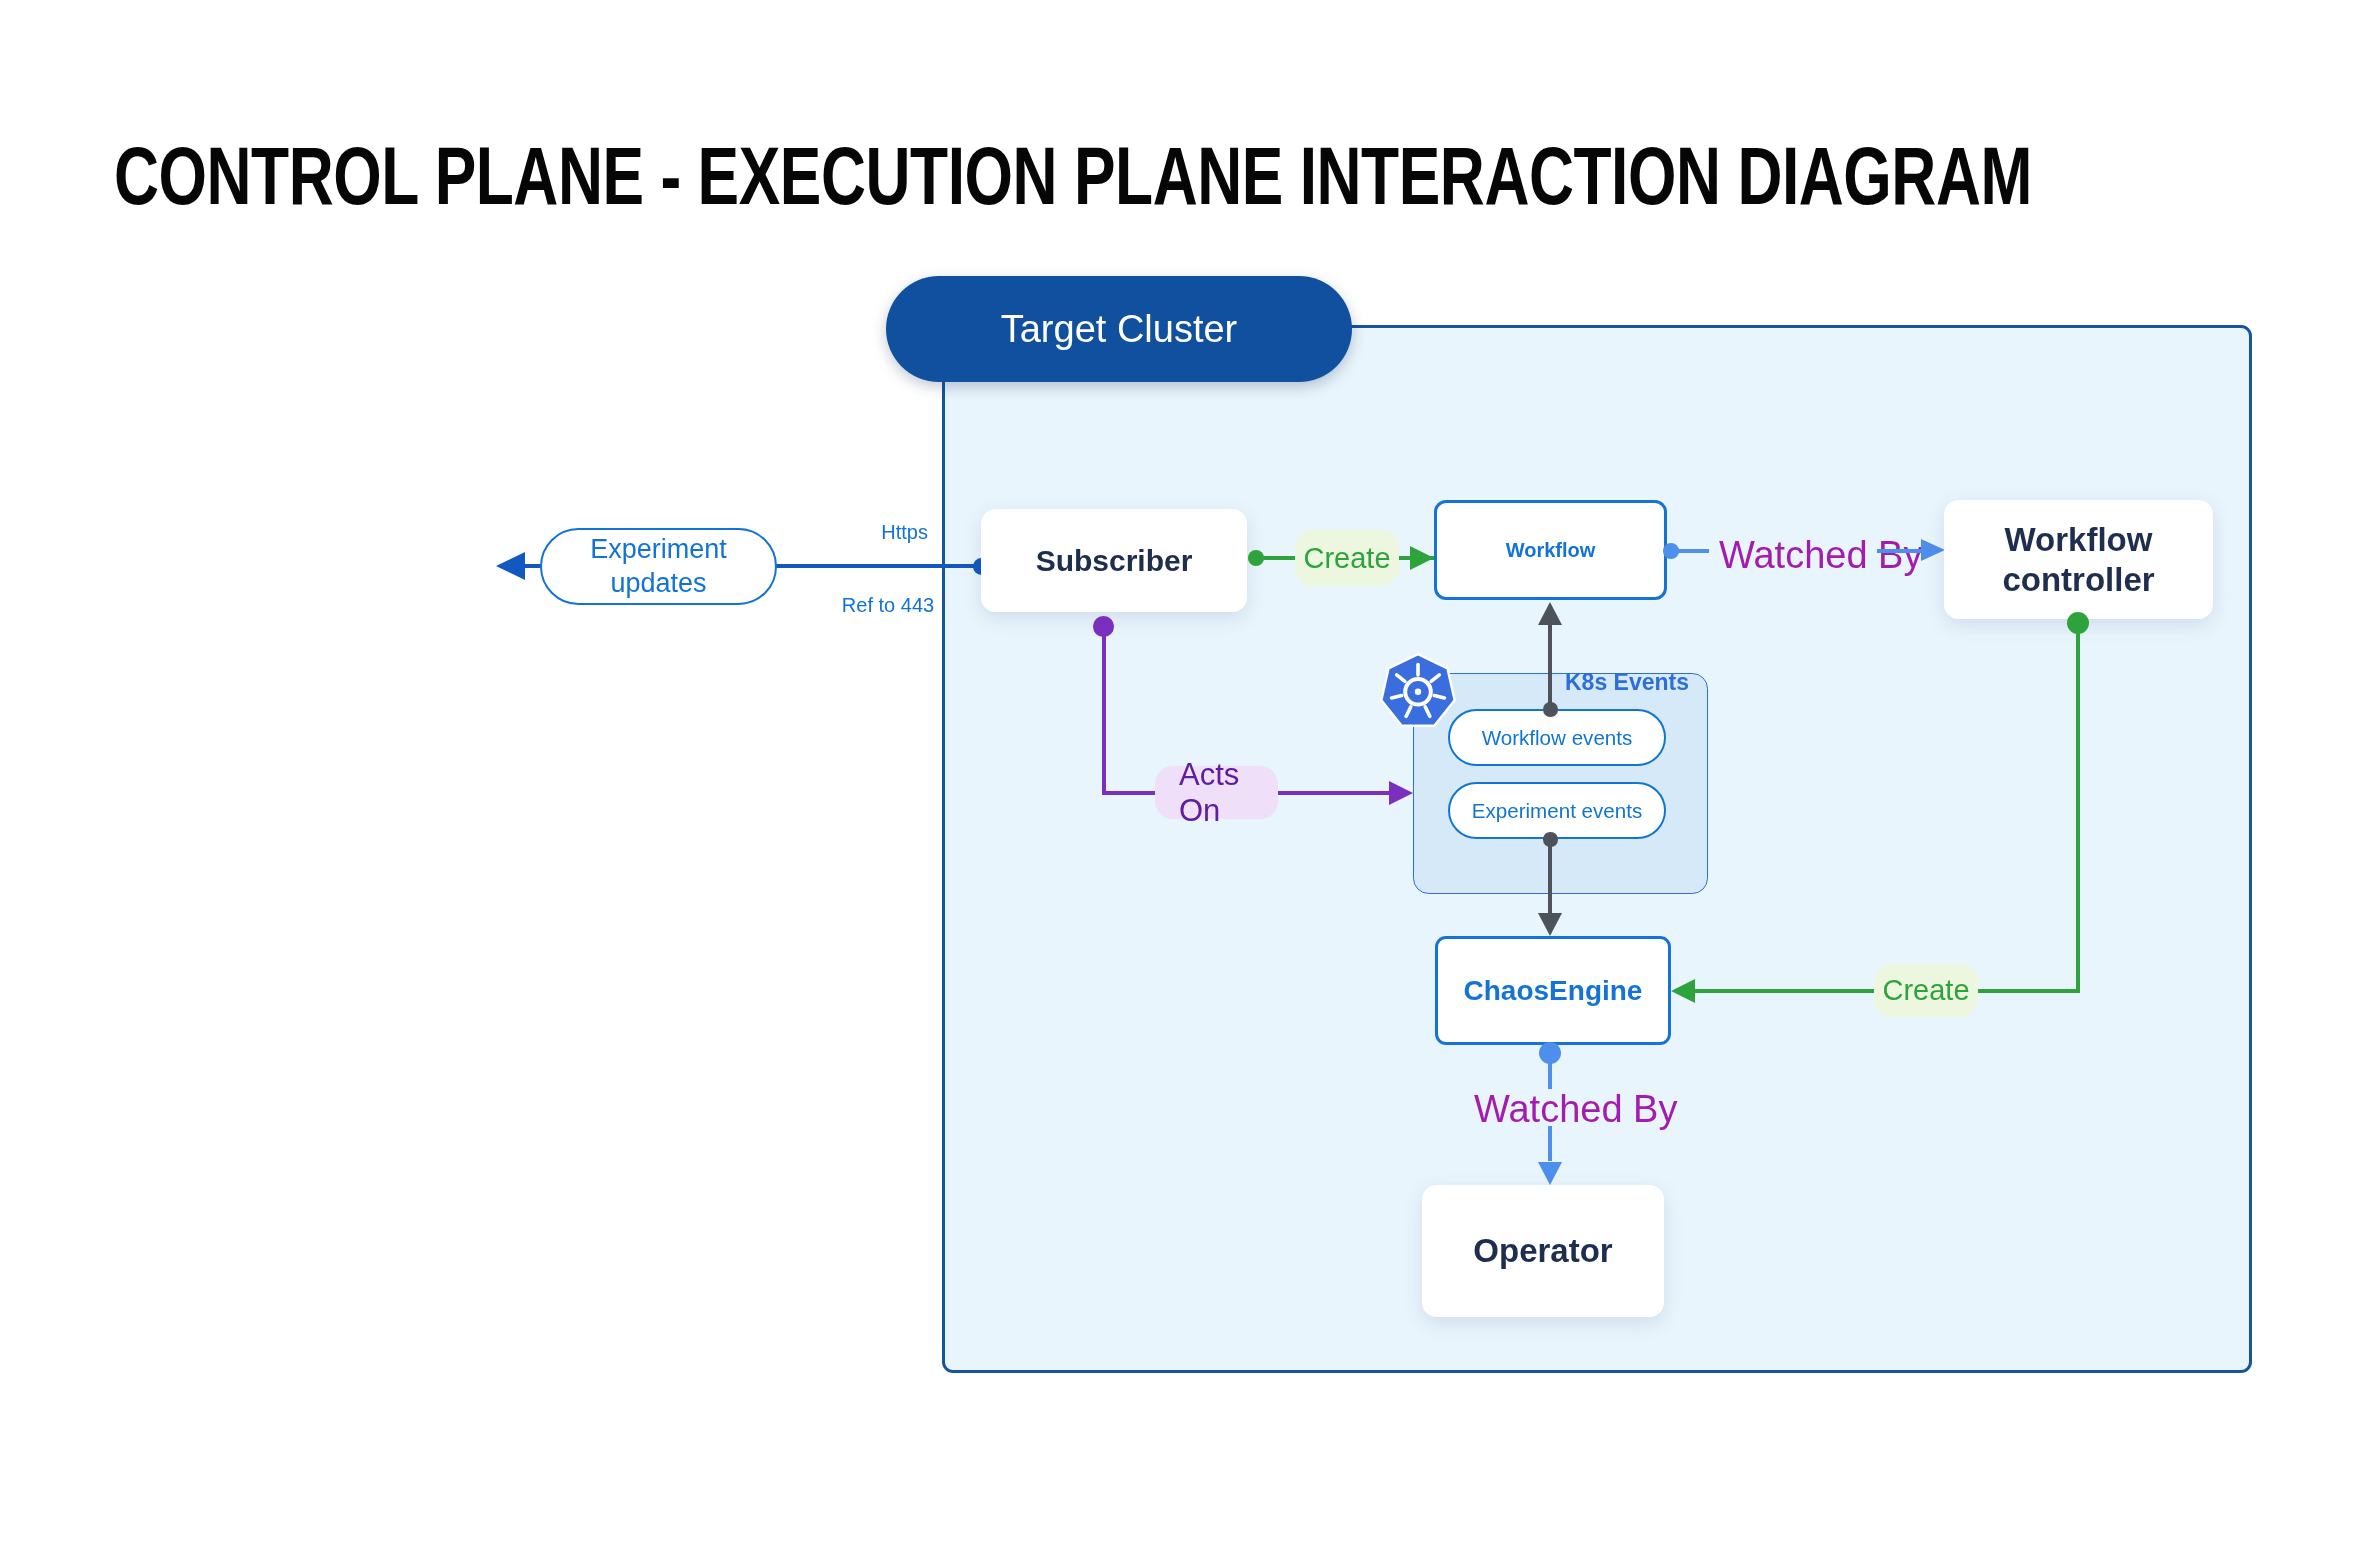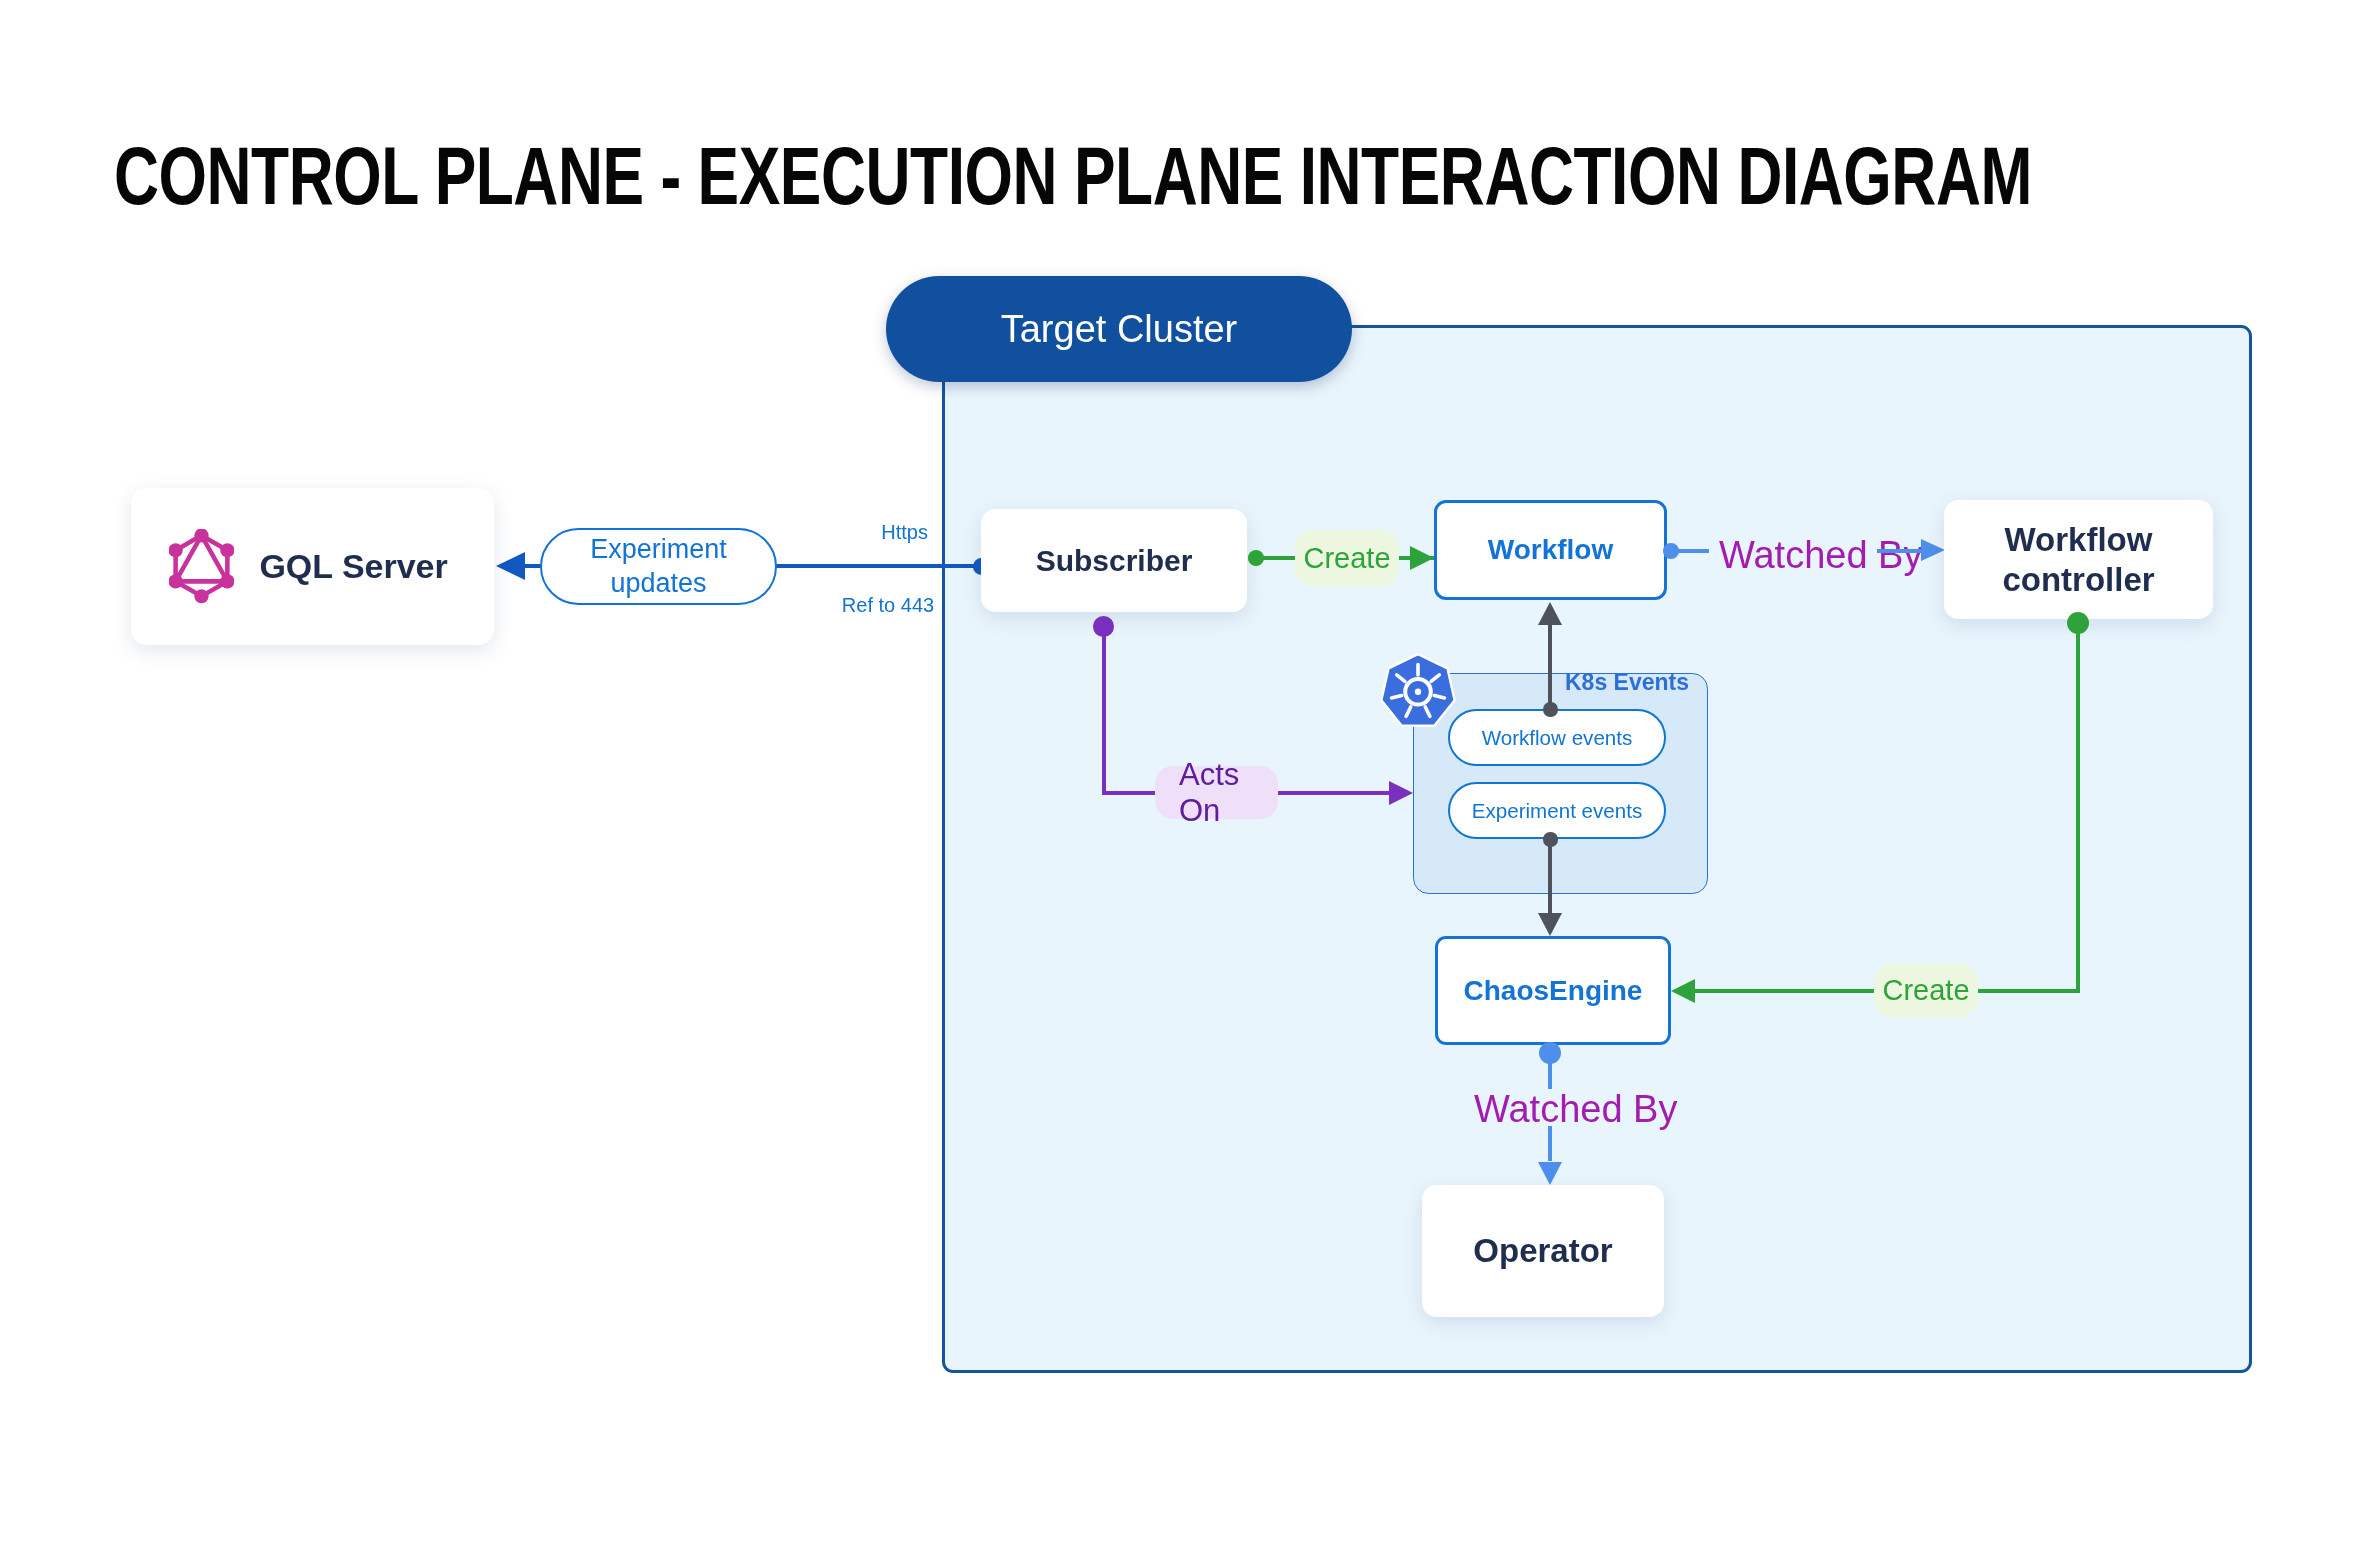--- a/index.html
+++ b/index.html
@@ -64,50 +64,33 @@
   <div class="abs hl c-main" style="left:768px;top:564px;width:201px;height:4.2px;"></div>
   <div class="abs dot c-main" style="left:965px;top:558px;width:17px;height:17px;"></div>
 
   <div class="abs oval" style="left:532px;top:528px;width:237px;height:77px;">
     <span style="width:163px;">Experiment updates</span>
   </div>
 
   <div class="abs lbl lbl-blue" style="left:714px;top:521px;width:206px;text-align:right;">Https</div>
   <div class="abs lbl lbl-blue" style="left:777px;top:594px;width:206px;text-align:center;">Ref to 443</div>
 
-  <div class="abs card" style="left:123px;top:488px;width:363px;height:157px;justify-content:flex-start;padding-left:38px;gap:25.4px;font-size:34px;border-radius:15.7px;">
-    <svg width="65" height="75" viewBox="0 0 100 116">
-      <g stroke="#C9319C" stroke-width="7" fill="none">
-        <polygon points="50,10 90,33 90,81 50,104 10,81 10,33"></polygon>
-        <polygon points="50,10 90,81 10,81"></polygon>
-      </g>
-      <g fill="#C9319C">
-        <circle cx="50" cy="10" r="11"></circle>
-          <circle cx="90" cy="33" r="11"></circle>
-        <circle cx="90" cy="81" r="11"></circle>
-          <circle cx="50" cy="104" r="11"></circle>
-        <circle cx="10" cy="81" r="11"></circle>
-          <circle cx="10" cy="33" r="11"></circle>
-      </g>
-    </svg>
-    <span>GQL Server</span>
-  </div>
 
   <div class="abs card" style="left:973px;top:509px;width:266px;height:103px;font-size:30px;">
     <span>Subscriber</span>
   </div>
 
   <div class="abs dot c-green" style="left:1240px;top:550px;width:15.7px;height:15.7px;"></div>
   <div class="abs hl c-green" style="left:1247px;top:556px;width:179px;"></div>
   <div class="abs pill-tag tag-green" style="left:1287px;top:530px;width:104px;height:56px;">
     <span>Create</span>
   </div>
   <div class="abs tri" style="left:1402px;top:546px;border-top:12px solid transparent;border-bottom:12px solid transparent;border-left:24px solid #2EA33C;"></div>
 
-  <div class="abs bluebox" style="left:1426px;top:500px;width:233px;height:100px;font-size:28px;">
+  <div class="abs bluebox" style="left:1426px;top:500px;width:233px;height:100px;font-size:20px;">
     <span>Workflow</span>
   </div>
 
   <div class="abs dot c-lblue" style="left:1655px;top:543px;width:15.7px;height:15.7px;"></div>
   <div class="abs hl c-lblue" style="left:1662px;top:549px;width:39px;"></div>
   <div class="abs lbl lbl-lblue" style="left:1711px;top:534px;">Watched By</div>
   <div class="abs hl c-lblue" style="left:1869px;top:549px;width:45px;"></div>
   <div class="abs tri" style="left:1913px;top:539px;border-top:11.5px solid transparent;border-bottom:11.5px solid transparent;border-left:24px solid #4D8FEA;"></div>
 
   <div class="abs card" style="left:1936px;top:500px;width:269px;height:119px;font-size:33px;text-align:center;line-height:1.2;">

